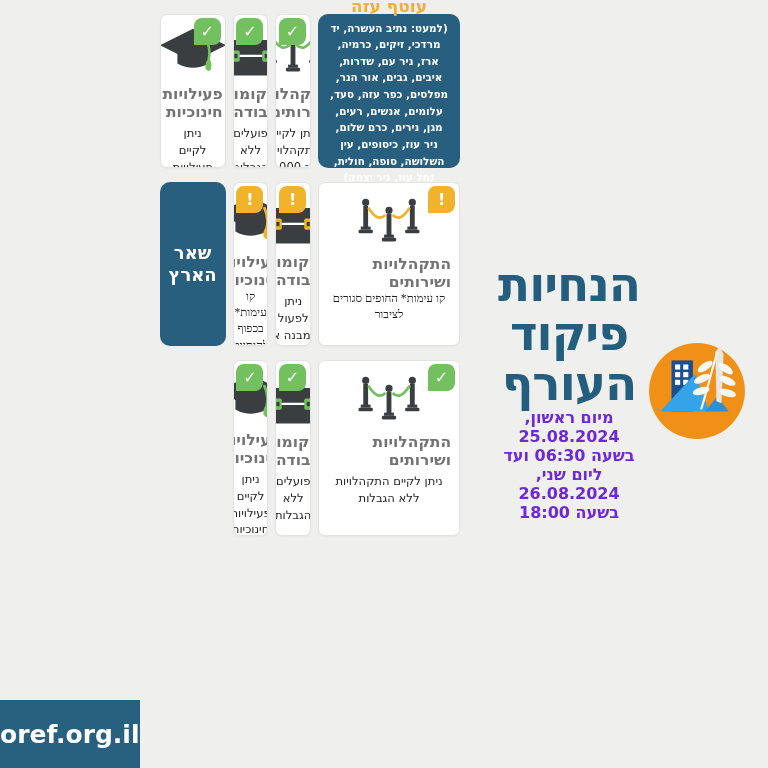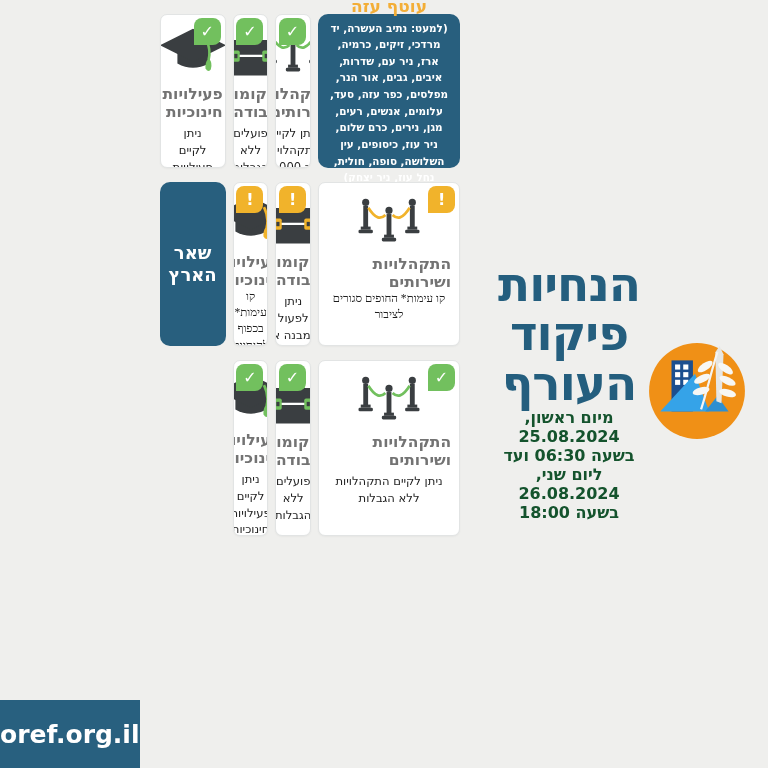--- a/index.html
+++ b/index.html
@@ -12,21 +12,21 @@
   .page{width:768px;height:768px;display:flex;flex-direction:row;}
 
   
   .header{display:flex;align-items:center;padding:14px 20px 0 20px;gap:6px;}
   .logo{width:102px;height:102px;flex:0 0 auto;}
   .head-text{flex:1;text-align:center;}
   .page-title{
     font-size:47px;font-weight:bold;color:#245e7e;
     line-height:1.05;letter-spacing:-1px;
   }
-  .page-subtitle{font-size:16px;font-weight:bold;color:#14532d;}
+  .page-subtitle{font-size:16px;font-weight:bold;color:#6d28d9;}
 
   
   .grid{
     display:grid;
     grid-template-columns:142px 1fr 1fr 1fr;
     grid-template-rows:154px 164px 176px;
     gap:14px 7px;
     padding:14px 18px 0 20px;
   }
 

